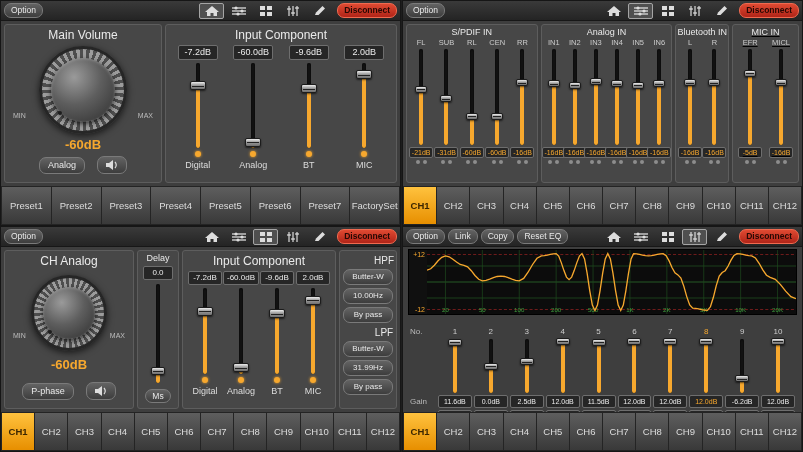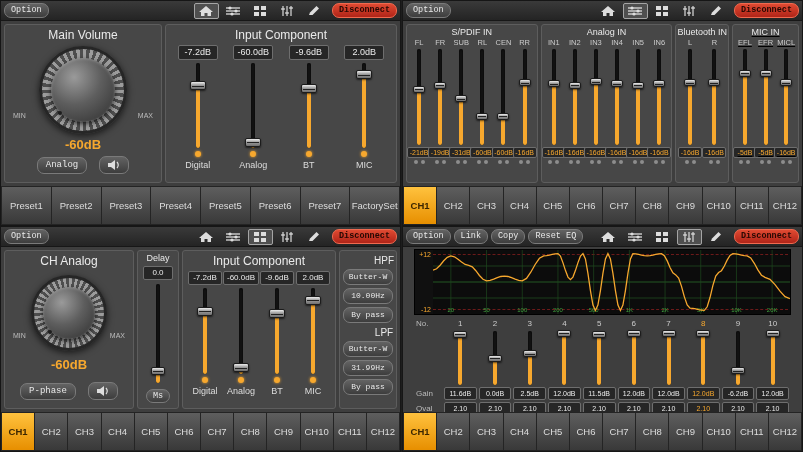--- a/index.html
+++ b/index.html
@@ -3,29 +3,29 @@
 <meta charset="utf-8">
 <style>
   *{margin:0;padding:0;box-sizing:border-box;}
   html,body{width:803px;height:452px;}
   body{background:#1d1d1d;font-family:"Liberation Sans",sans-serif;overflow:hidden;}
   #app{position:relative;width:803px;height:452px;background:#1d1d1d;}
   .quad{position:absolute;width:401px;height:226px;background:#3e3e3e;display:flex;flex-direction:column;border:1px solid #161616;}
   #q1{left:0;top:0}#q2{left:402px;top:0}#q3{left:0;top:226px}#q4{left:402px;top:226px}
 
   .topbar{height:20px;min-height:20px;background:linear-gradient(#3a3a3a,#242424);display:flex;align-items:center;gap:3px;padding:0 3px;border-bottom:1px solid #171717;}
-  .btn{background:linear-gradient(#636363,#3d3d3d);border:1px solid #7a7a7a;border-radius:7px;color:#e9e9e9;font-size:9px;line-height:1;padding:3px 8px;cursor:pointer;white-space:nowrap;font-family:Liberation Mono, monospace;}
+  .btn{background:linear-gradient(#636363,#3d3d3d);border:1px solid #7a7a7a;border-radius:7px;color:#e9e9e9;font-size:9px;line-height:1;padding:3px 8px;cursor:pointer;white-space:nowrap;font-family:Liberation Sans, sans-serif;}
   .btn.small{padding:2px 6px;font-size:8.5px;}
   .nav-icons{display:flex;gap:2px;margin-left:auto;align-items:center;}
   .nav-icon{width:25px;height:16px;display:flex;align-items:center;justify-content:center;border-radius:2px;border:1px solid transparent;cursor:pointer;}
   .nav-icon.active{border-color:#a5a5a5;background:#4f4f4f;}
   .disconnect{background:linear-gradient(#e04a32,#b02418);border:1px solid #f06a50;color:#260803;font-weight:bold;margin-left:2px;}
 
   .content{flex:1;display:flex;gap:3px;padding:3px;min-height:0;}
-  .content.col{flex-direction:column;gap:2px;padding:2px 10px 1px;}
+  .content.col{flex-direction:column;gap:10px;padding:2px 4px 1px;}
   .panel{background:#474747;border:1px solid #5d5d5d;border-radius:3px;display:flex;flex-direction:column;align-items:center;position:relative;min-width:0;overflow:hidden;}
   .panel-title{font-size:12px;color:#eaeaea;padding:3px 0 1px;white-space:nowrap;}
   .panel-title.sm{font-size:9px;padding:2px 0 0;}
 
   .tabbar{height:39px;min-height:23px;display:flex;}
   .tab{flex:1;display:flex;align-items:center;justify-content:center;font-size:9.5px;color:#ddd;background:linear-gradient(#5e5e5e,#393939);border:1px solid #242424;border-left-width:0;cursor:pointer;white-space:nowrap;overflow:hidden;}
   .tab:first-child{border-left-width:1px;}
   .tab.active{background:linear-gradient(#ffc23e,#e78f00);color:#3a2500;font-weight:bold;}
 
   .badge{background:#262626;border:1px solid #6e6e6e;border-radius:2px;color:#ececec;font-size:9px;line-height:1;padding:2px 3px;text-align:center;min-width:40px;}
@@ -280,33 +280,20 @@
                 <div class="fill" style="height: 58%;"></div>
                 <div class="handle" style="width: 12px; height: 7px; top: calc(42% - 3.5px);"></div>
               </div>
               <div class="badge tiny orange">-21dB</div>
               <div class="dots">
                 <div class="dot"></div>
                 <div class="dot"></div>
               </div>
             </div>
             <div class="io-col">
-              <div class="io-label">FR</div>
-              <div class="fader" style="width: 14px;">
-                <div class="track"></div>
-                <div class="fill" style="height: 62%;"></div>
-                <div class="handle" style="width: 12px; height: 7px; top: calc(38% - 3.5px);"></div>
-              </div>
-              <div class="badge tiny orange">-19dB</div>
-              <div class="dots">
-                <div class="dot"></div>
-                <div class="dot"></div>
-              </div>
-            </div>
-            <div class="io-col">
               <div class="io-label">SUB</div>
               <div class="fader" style="width: 14px;">
                 <div class="track"></div>
                 <div class="fill" style="height: 48%;"></div>
                 <div class="handle" style="width: 12px; height: 7px; top: calc(52% - 3.5px);"></div>
               </div>
               <div class="badge tiny orange">-31dB</div>
               <div class="dots">
                 <div class="dot"></div>
                 <div class="dot"></div>
@@ -463,33 +450,20 @@
               <div class="dots">
                 <div class="dot"></div>
                 <div class="dot"></div>
               </div>
             </div>
           </div>
         </div>
         <div class="panel io-panel" style="flex: 3 1 0%; text-decoration: underline;">
           <div class="panel-title sm">MIC IN</div>
           <div class="io-row">
-            <div class="io-col">
-              <div class="io-label">EFL</div>
-              <div class="fader" style="width: 14px;">
-                <div class="track"></div>
-                <div class="fill" style="height: 75%;"></div>
-                <div class="handle" style="width: 12px; height: 7px; top: calc(25% - 3.5px);"></div>
-              </div>
-              <div class="badge tiny orange">-5dB</div>
-              <div class="dots">
-                <div class="dot"></div>
-                <div class="dot"></div>
-              </div>
-            </div>
             <div class="io-col">
               <div class="io-label">EFR</div>
               <div class="fader" style="width: 14px;">
                 <div class="track"></div>
                 <div class="fill" style="height: 75%;"></div>
                 <div class="handle" style="width: 12px; height: 7px; top: calc(25% - 3.5px);"></div>
               </div>
               <div class="badge tiny orange">-5dB</div>
               <div class="dots">
                 <div class="dot"></div>

